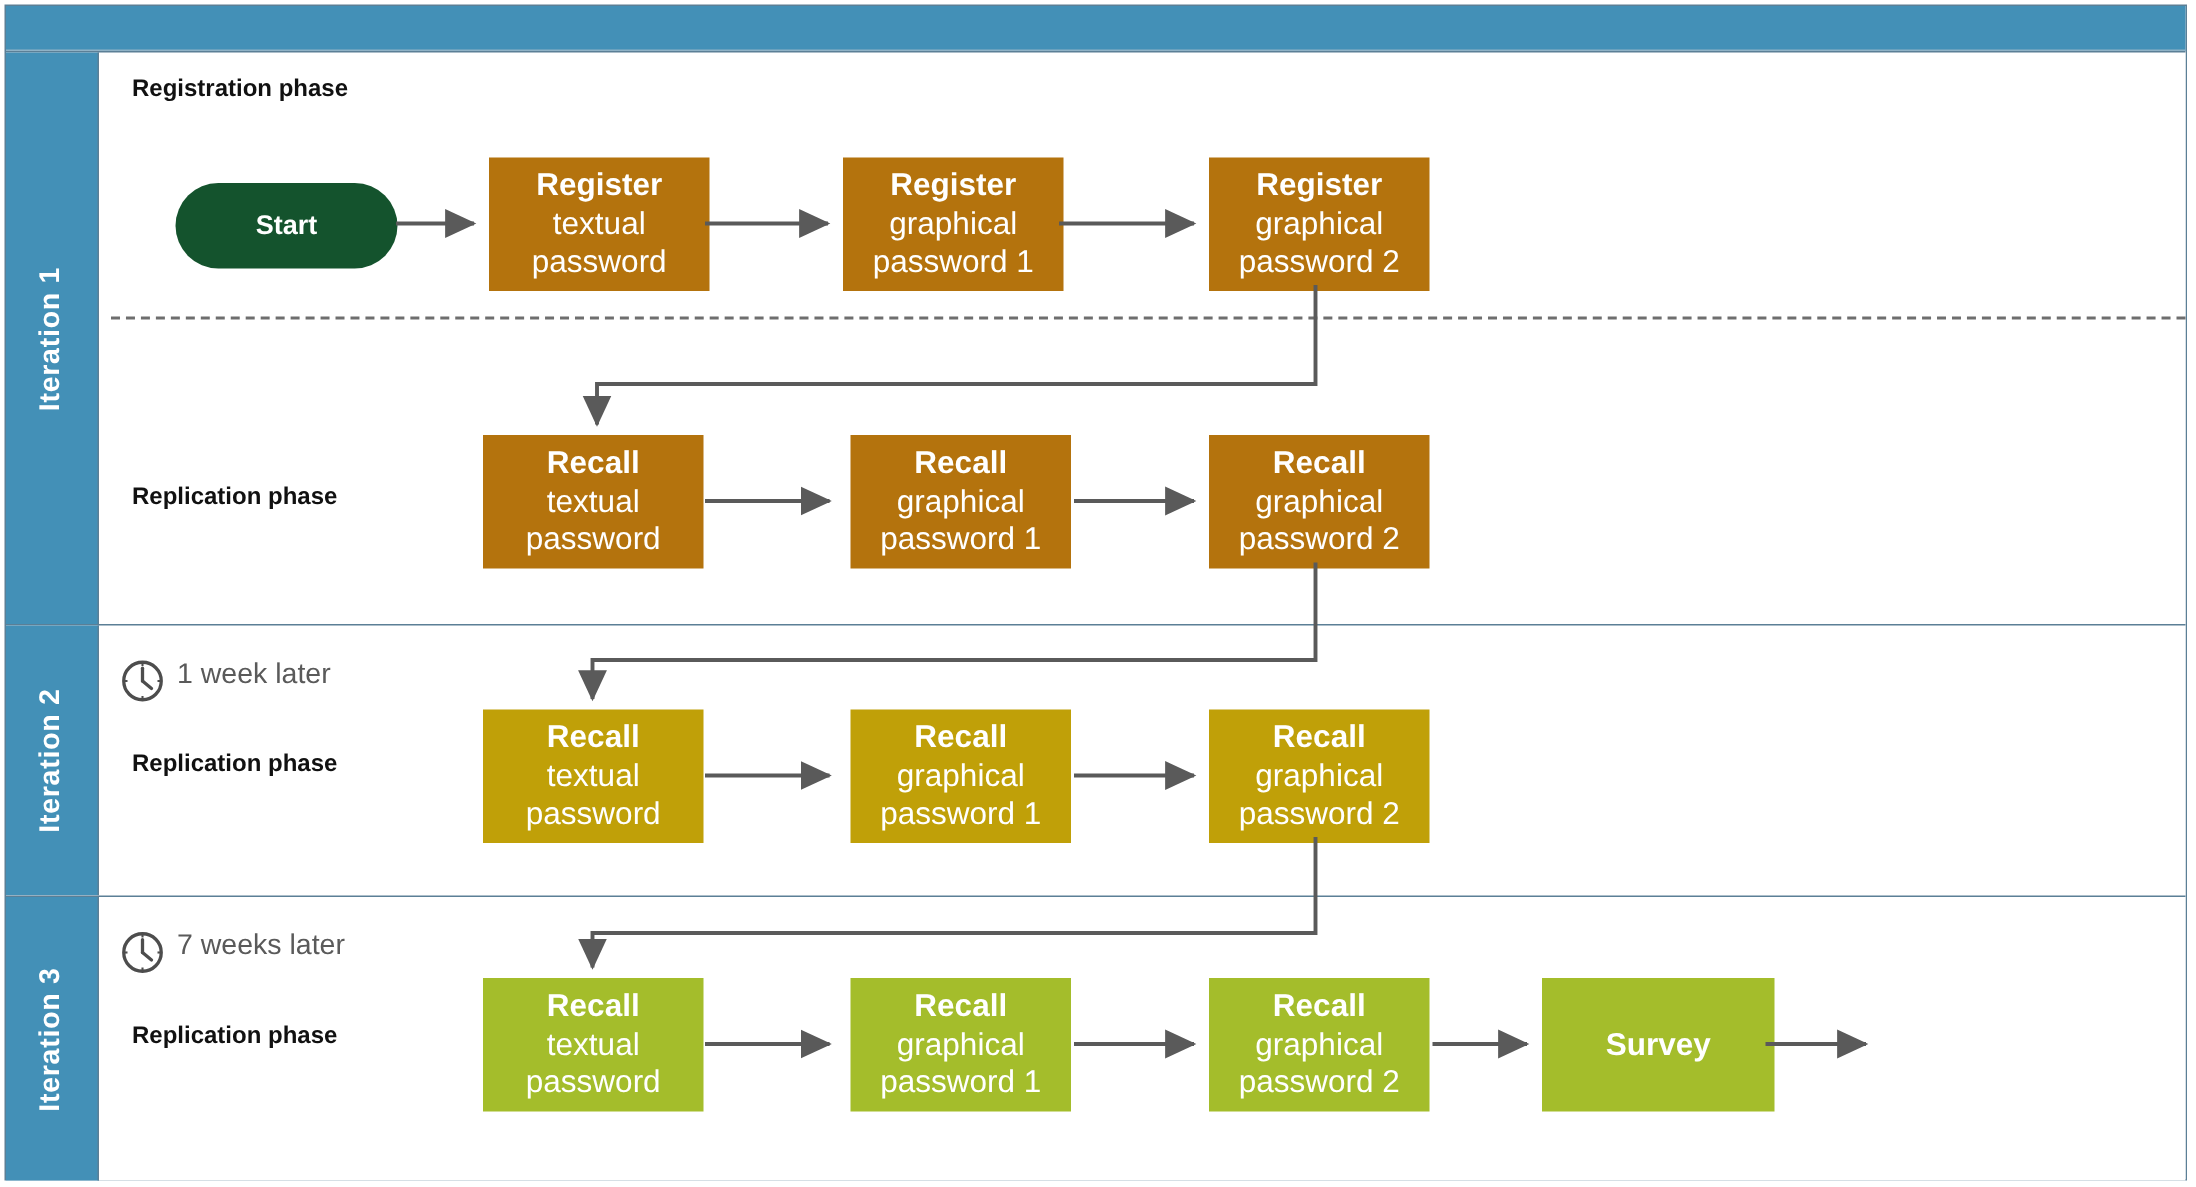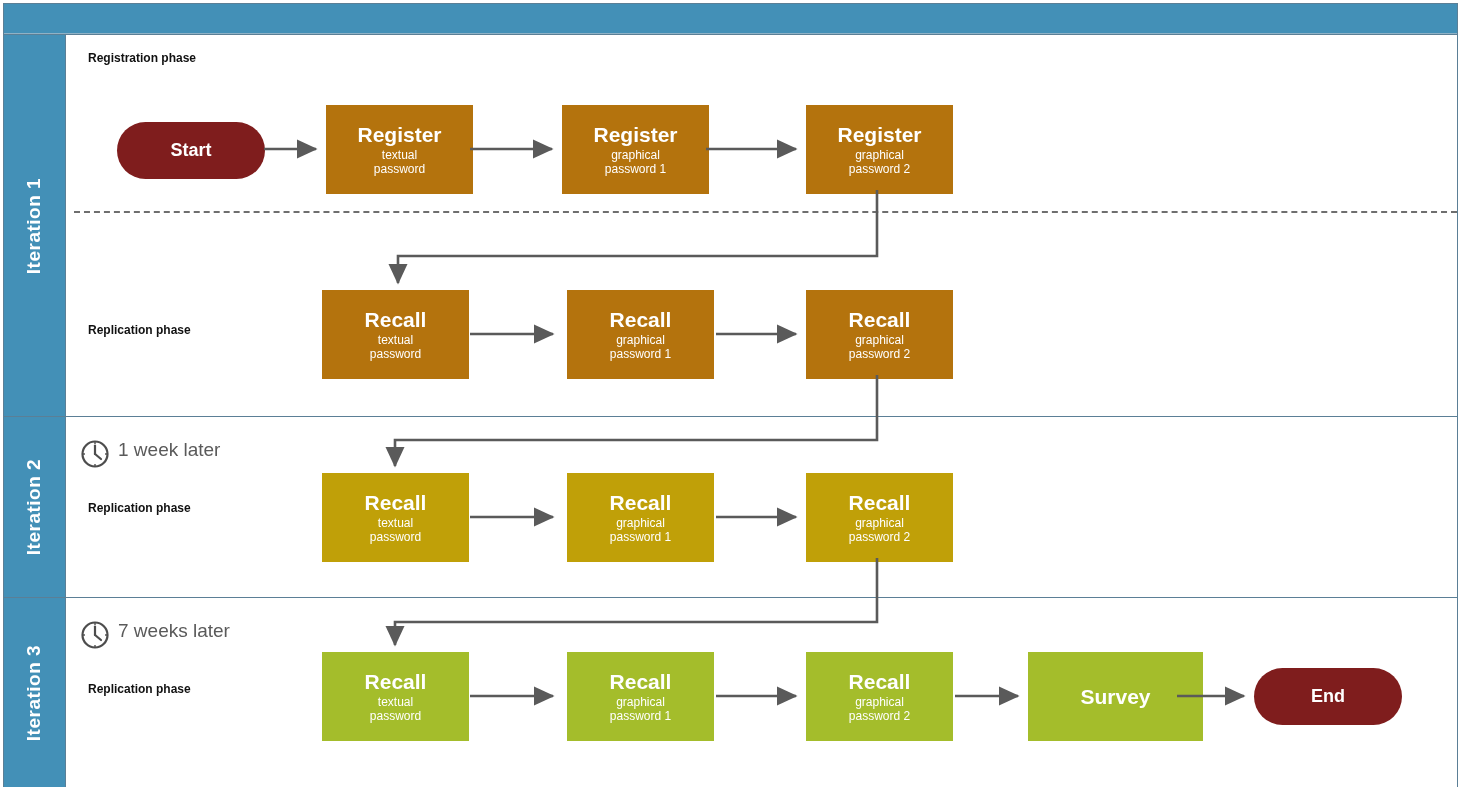--- a/index.html
+++ b/index.html
@@ -73,21 +73,21 @@
   .dashed-sep{
     position:absolute;
     height:0;
     border-top:2px dashed #6e6e6e;
   }
 
   
   .phase-title{
     position:absolute;
     font-weight:bold;
-    font-size:12px;
+    font-size:16px;
     color:#111111;
     white-space:nowrap;
   }
 
   
   .time-note{
     position:absolute;
     display:flex;
     align-items:flex-start;
     gap:8px;
@@ -105,27 +105,27 @@
     display:flex;
     flex-direction:column;
     align-items:center;
     justify-content:center;
     color:#ffffff;
     text-align:center;
     line-height:1.22;
     padding:2px 4px;
   }
   .node .n-title{ font-weight:bold; font-size:21px; }
-  .node .n-sub  { font-weight:normal; font-size:12px; }
+  .node .n-sub  { font-weight:normal; font-size:21px; }
 
   .node.orange{ background:#b4730d; }
   .node.gold  { background:#c0a008; }
   .node.green { background:#a4bd2b; }
   .node.blue-pill{
-    background:#7f1d1d;
+    background:#14532d;
     border-radius:999px;
   }
   .node.blue-pill .n-title{ font-size:18px; }
 
   
   #wires{
     position:absolute;
     left:0; top:0;
     width:1464px; height:791px;
     pointer-events:none;
@@ -273,27 +273,24 @@
         <span class="n-sub">graphical</span>
         <span class="n-sub">password 1</span>
       </div>
 
       <div class="node green" style="left:740px; top:54px; width:147px; height:89px;">
         <span class="n-title">Recall</span>
         <span class="n-sub">graphical</span>
         <span class="n-sub">password 2</span>
       </div>
 
-      <div class="node green" style="left:962px; top:54px; width:175px; height:89px;">
+      <div class="node green" style="left:962px; top:54px; width:155px; height:89px;">
         <span class="n-title">Survey</span>
       </div>
 
-      <div class="node blue-pill" style="left:1188px; top:70px; width:148px; height:57px;">
-        <span class="n-title">End</span>
-      </div>
 
     </div>
   </div>
 
   <svg id="wires" viewBox="0 0 1464 791">
     <defs>
       <marker id="ah" markerWidth="9" markerHeight="9" refX="7.4" refY="4.5" orient="auto" markerUnits="strokeWidth">
         <path d="M0,0.8 L8,4.5 L0,8.2 z" fill="#5a5a5a"></path>
       </marker>
     </defs>

